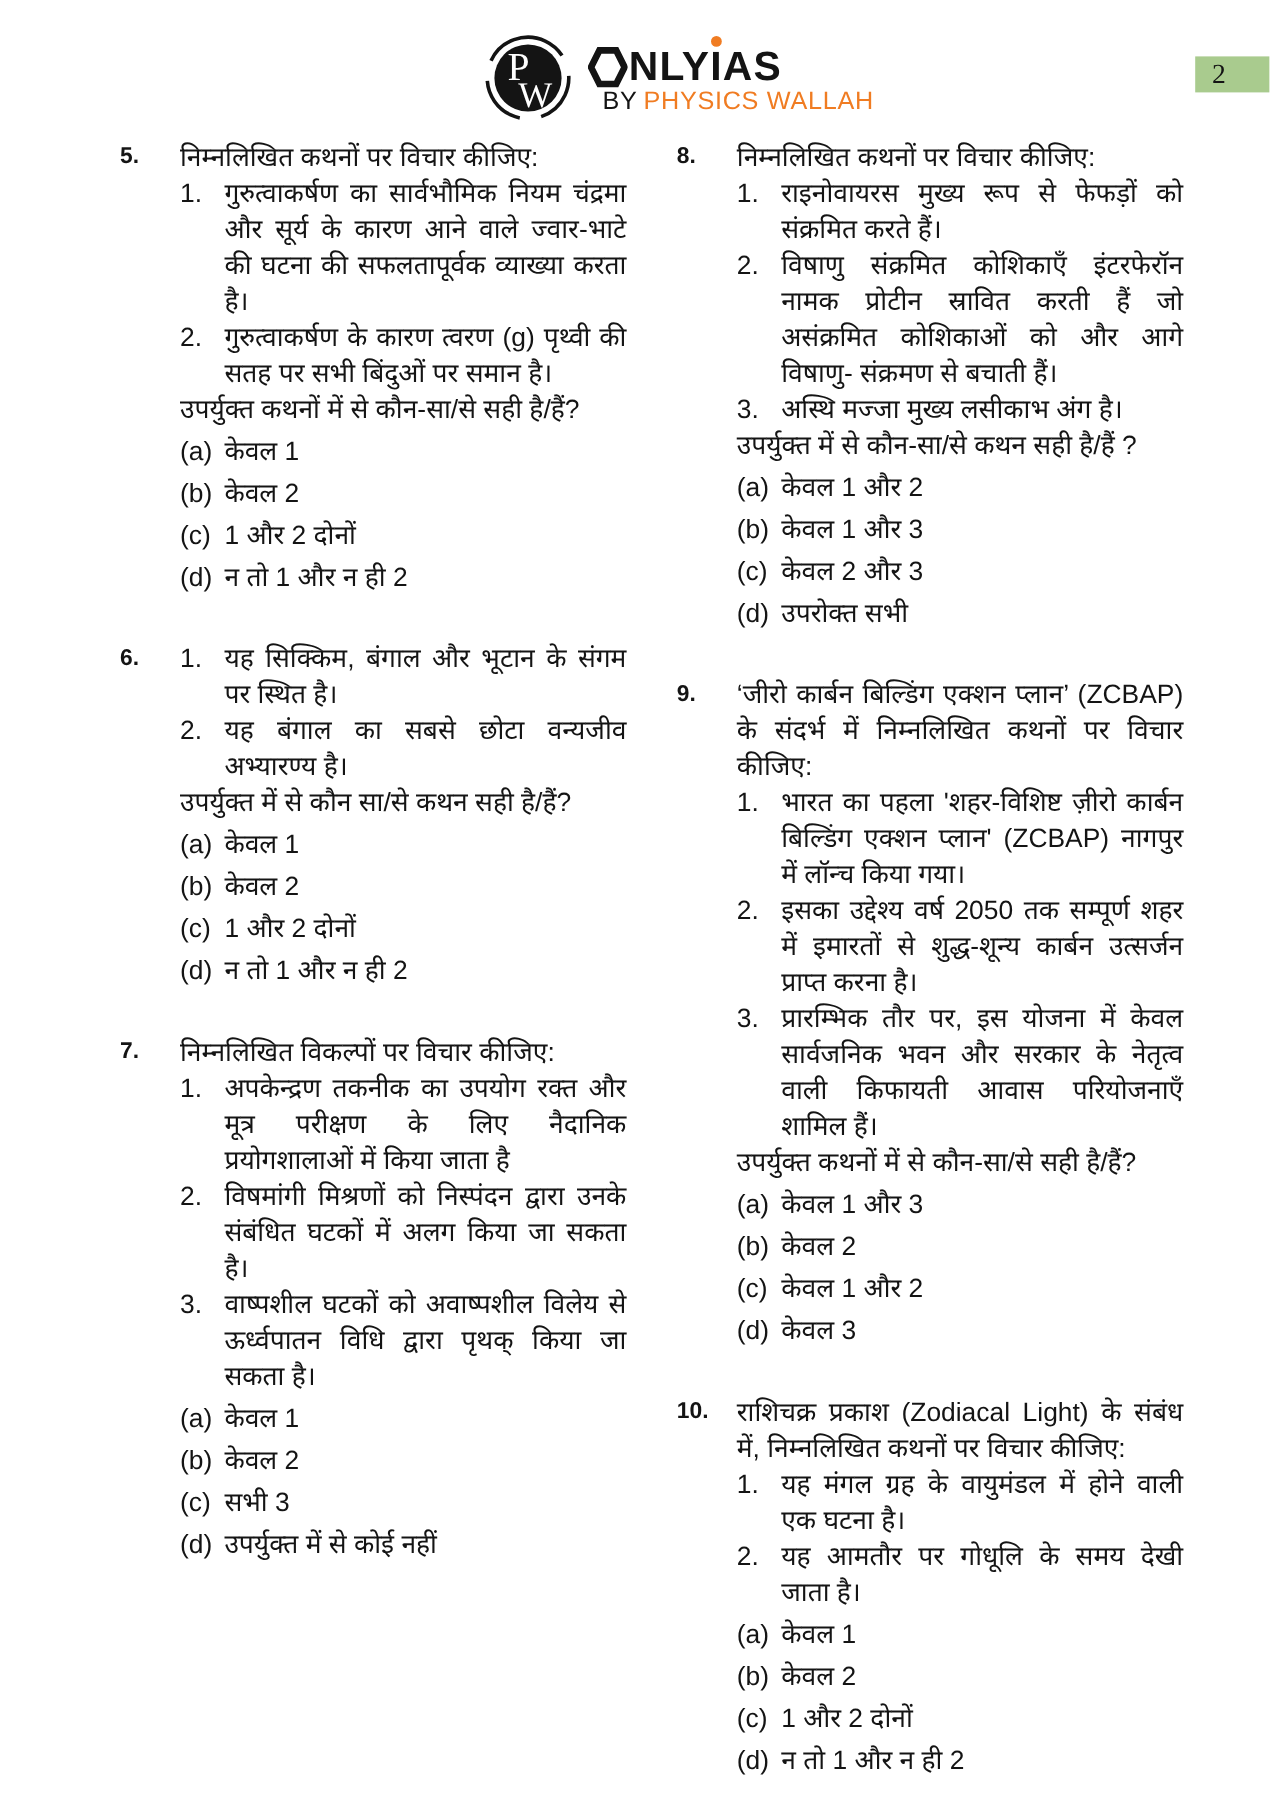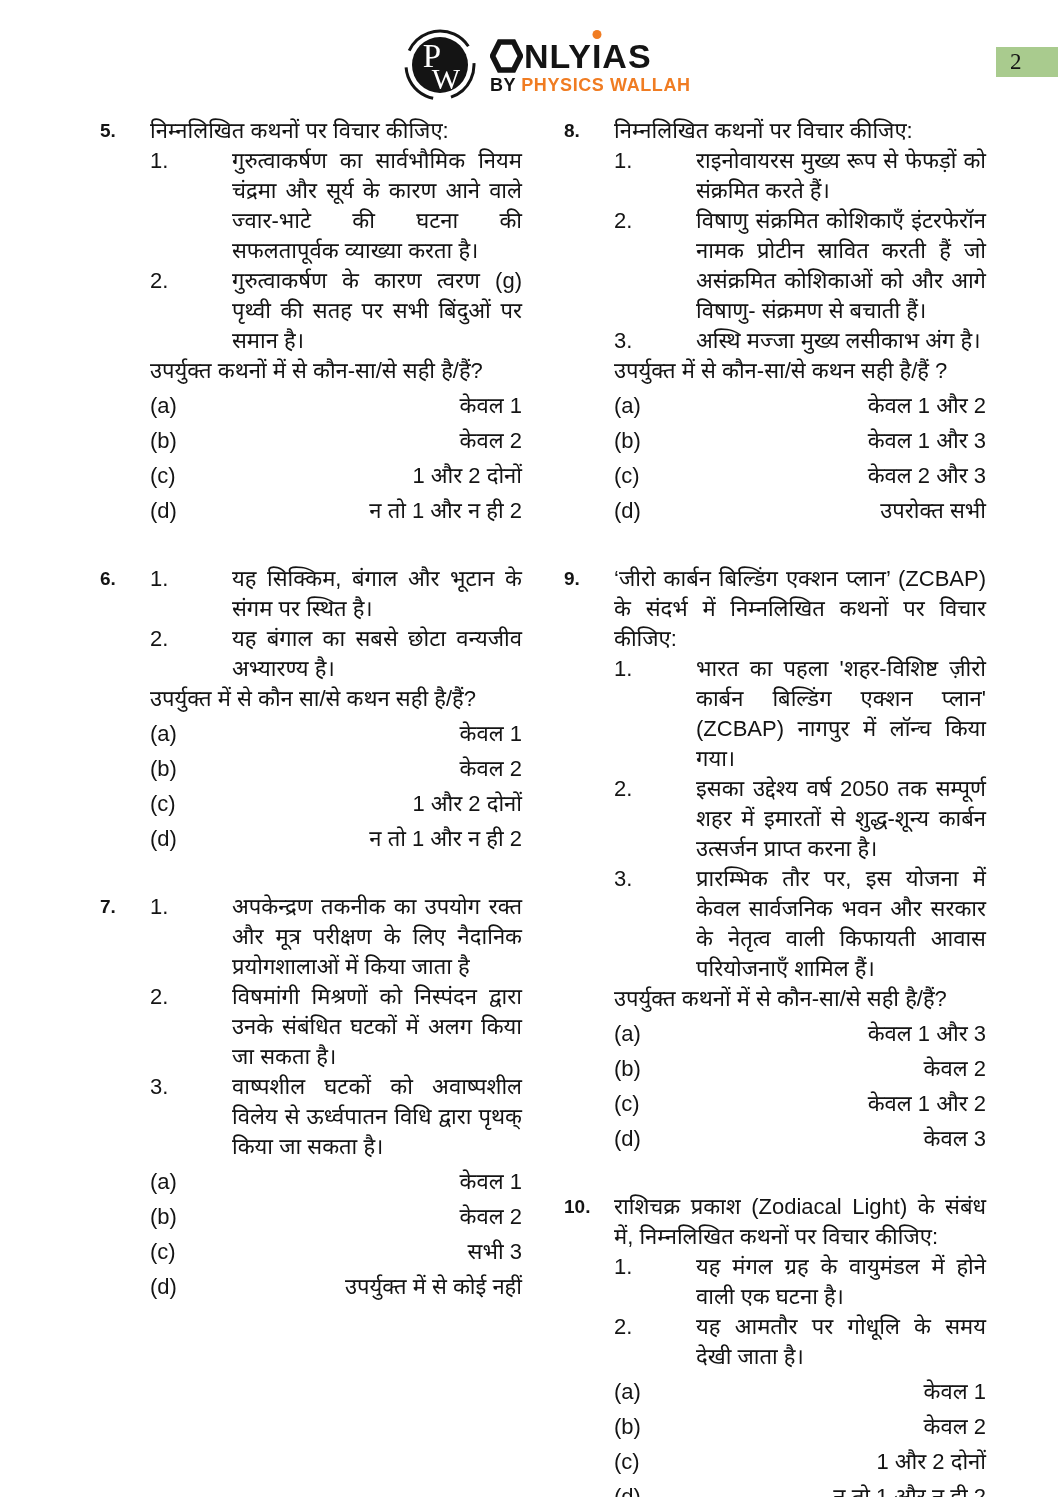--- a/index.html
+++ b/index.html
@@ -15,21 +15,21 @@
   .logo { position:absolute; left:403px; top:28px; display:flex; align-items:center; gap:13px; }
   .pw-mark { display:block; }
   .brand-line1 { display:flex; align-items:center; }
   .brand-line1 .ltr {
     font-size:34px; font-weight:800; letter-spacing:1px; color:#141414; line-height:34px;
   }
   .hex { margin-right:1px; }
   .iwrap { position:relative; display:inline-block; }
   .idot { position:absolute; left:50%; transform:translateX(-50%); top:-9px;
           width:9px; height:9px; border-radius:50%; background:var(--orange); }
-  .brand-line2 { margin-top:3px; font-size:18px; font-weight:700; letter-spacing:0.6px; line-height:16px; }
+  .brand-line2 { margin-top:3px; font-size:21px; font-weight:400; letter-spacing:0.6px; line-height:16px;margin-left:12px; }
   .brand-line2 .orange { color:var(--orange); margin-left:5px; }
 
   .page-badge {
     position:absolute; top:47px; right:0; width:62px; height:30px;
     background:var(--green);
     font-family:"Liberation Serif","DejaVu Serif",serif;
     font-size:23px; color:#141414; line-height:30px; padding-left:14px;
   }
 
   
@@ -37,24 +37,24 @@
     position:absolute; top:116px; left:100px; width:886px;
     display:flex; gap:42px;
   }
   .col { width:422px; flex:none; }
   .q { display:flex; margin-bottom:38px; }
   .qnum { width:50px; flex:none; font-weight:700; font-size:19px; line-height:30px; }
   .qbody { flex:1; font-size:22px; line-height:30px; }
   .para { text-align:justify; text-justify:inter-word; }
   .stmt { display:flex; }
   .snum { width:37px; flex:none; }
-  .stext { flex:1; text-align:justify; text-justify:inter-word;margin-left:45px; }
+  .stext { flex:1; text-align:justify; text-justify:inter-word; }
   .opt { display:flex; margin-top:5px; }
   .olabel { width:37px; flex:none; }
-  .otext { flex:1;text-align:right; }
+  .otext { flex:1; }
 </style>
 </head>
 <body>
 
 <div class="page">
 
   <div class="logo">
     <svg class="pw-mark" width="74" height="74" viewBox="0 0 74 74">
       <circle cx="37" cy="37" r="34" fill="none" stroke="#141414" stroke-width="3" stroke-dasharray="72 18 44 18 44 18" transform="rotate(-155 37 37)"></circle>
       <circle cx="37" cy="37" r="28" fill="#141414"></circle>
@@ -137,20 +137,21 @@
             </div>
             <div class="opt">
               <div class="olabel">(d)</div>
               <div class="otext">न तो 1 और न ही 2</div>
             </div>
           </div>
         </div>
         <div class="q">
           <div class="qnum">7.</div>
           <div class="qbody">
+            <div class="para">निम्नलिखित विकल्पों पर विचार कीजिए:</div>
             <div class="stmt">
               <div class="snum">1.</div>
               <div class="stext">अपकेन्द्रण तकनीक का उपयोग रक्त और मूत्र परीक्षण के लिए नैदानिक प्रयोगशालाओं में किया जाता है</div>
             </div>
             <div class="stmt">
               <div class="snum">2.</div>
               <div class="stext">विषमांगी मिश्रणों को निस्पंदन द्वारा उनके संबंधित घटकों में अलग किया जा सकता है।</div>
             </div>
             <div class="stmt">
               <div class="snum">3.</div>

